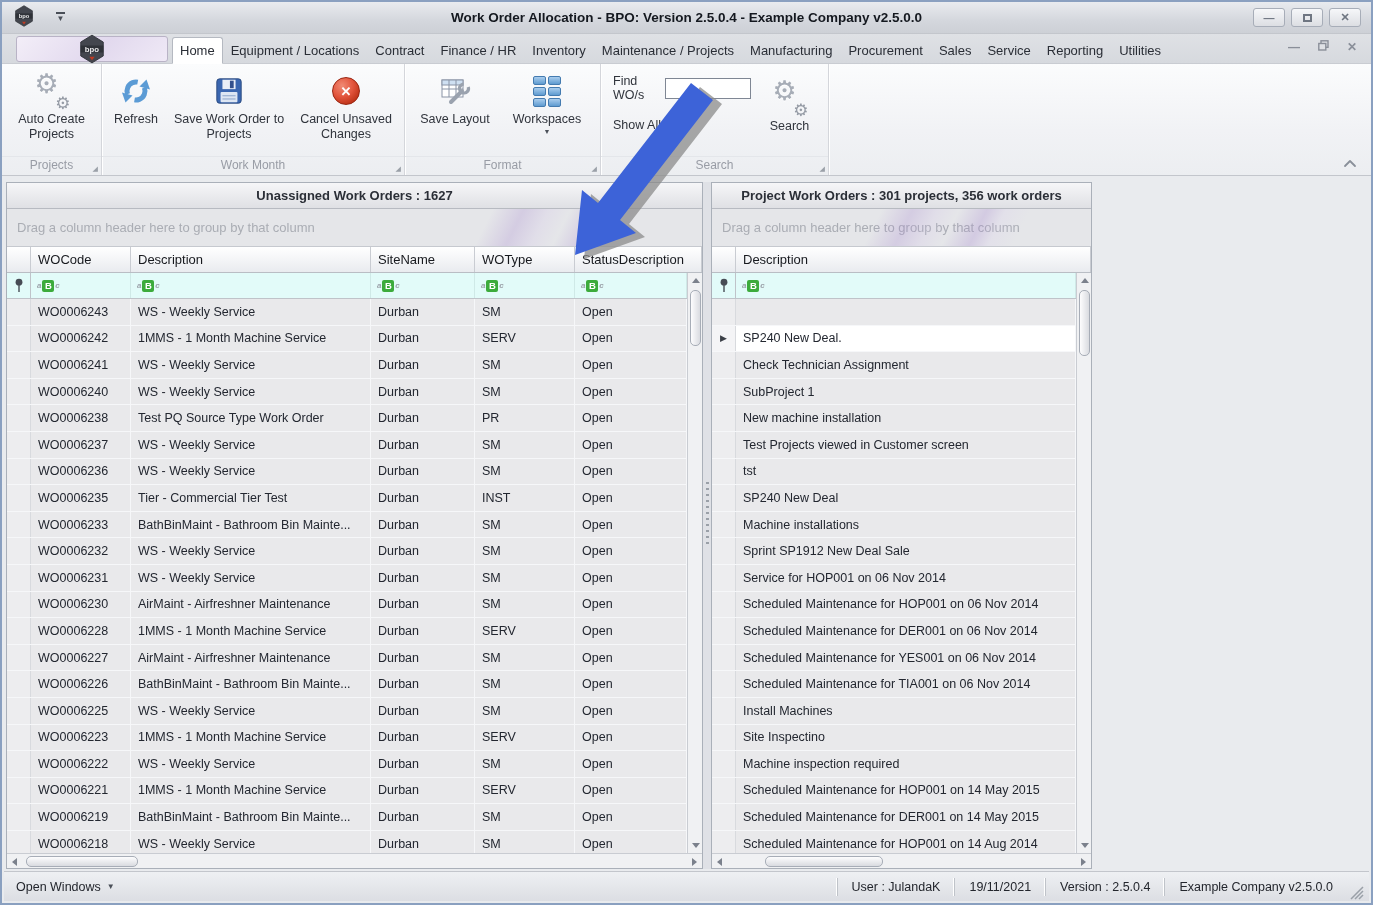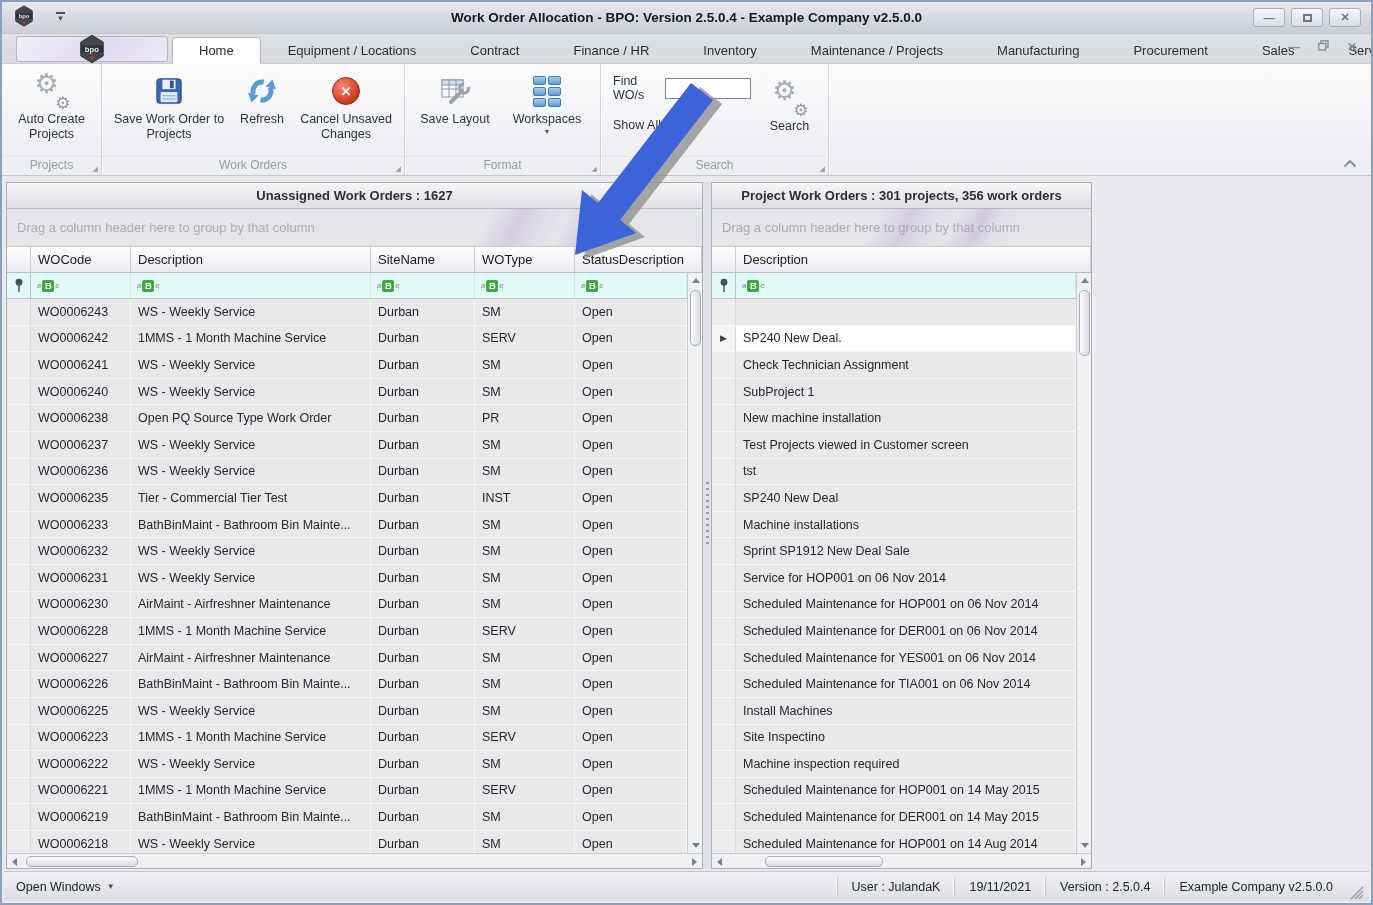--- a/index.html
+++ b/index.html
@@ -25,21 +25,21 @@
   .wbtn .maxbox { width:9px; height:8px; border:2px solid #6f7682; display:block; }
 
   
   .tabrow { height:30px; position:relative; display:flex; align-items:flex-end;
     background:linear-gradient(#dfe1e5,#d6d9de); border-bottom:1px solid #c9ccd2; }
   .appmenu-btn { position:absolute; left:14px; top:2px; width:152px; height:26px;
     border:1px solid #b9b3c6; border-radius:3px;
     background:linear-gradient(135deg,#f3eef8,#e2d9ee 55%,#efe9f6); display:flex;
     align-items:center; justify-content:center; overflow:visible; }
   .tabs { display:flex; margin-left:170px; height:26px; }
-  .tab { padding:0 26px; font-size:13px; color:#2a2e36; display:flex; align-items:center;
+  .tab { padding:0 7px; font-size:13px; color:#2a2e36; display:flex; align-items:center;
     border:1px solid transparent; white-space:nowrap; }
   .tab.active { background:#fff; border:1px solid #b5b9c1; border-bottom-color:#fff;
     border-radius:3px 3px 0 0; margin-bottom:-1px; height:27px; }
   .tabrow-winicons { position:absolute; right:14px; top:6px; display:flex; gap:18px;
     align-items:center; color:#8a8f99; font-size:12px; font-weight:bold; }
 
   
   .ribbon { position:relative; height:112px; display:flex;
     background:linear-gradient(#fbfcfd,#f1f2f5 60%,#eceef1); border-bottom:1px solid #c3c6cc; }
   .rgroup { display:flex; flex-direction:column; border-right:1px solid #d4d6db;
@@ -217,51 +217,51 @@
               </span>
             </span>
           <span class="lbl">Auto Create Projects</span>
         </div>
       </div>
       <div class="rgroup-label"><span>Projects</span><span class="launcher">◢</span></div>
     </div>
 
     <div class="rgroup" style="width:303px">
       <div class="rgroup-content">
+        <div class="rbtn" style="width:60px">
+          <span class="icn">
+            <svg width="30" height="30" viewBox="0 0 30 30">
+                <circle cx="15" cy="15" r="9" fill="none" stroke="#5b9bd5" stroke-width="5" stroke-dasharray="19 9.3" transform="rotate(-22 15 15)"></circle>
+                <polygon points="25.5,3.5 29,13.5 18.5,10.5" fill="#5b9bd5"></polygon>
+                <polygon points="4.5,26.5 1,16.5 11.5,19.5" fill="#5b9bd5"></polygon>
+              </svg>
+          </span>
+          <span class="lbl">Refresh</span>
+        </div>
         <div class="rbtn" style="width:126px">
           <span class="icn">
             <svg width="30" height="30" viewBox="0 0 32 32">
                 <rect x="3" y="3" width="26" height="26" rx="3" fill="#3a66b0" stroke="#29497e"></rect>
                 <rect x="9" y="4" width="14" height="10" fill="#e9eef7"></rect>
                 <rect x="17" y="5" width="4" height="8" fill="#33508c"></rect>
                 <rect x="7" y="17" width="18" height="11" rx="1" fill="#dde6f3"></rect>
                 <line x1="9" y1="21" x2="23" y2="21" stroke="#9fb4d4" stroke-width="1.4"></line>
                 <line x1="9" y1="24.5" x2="23" y2="24.5" stroke="#9fb4d4" stroke-width="1.4"></line>
               </svg>
           </span>
           <span class="lbl">Save Work Order to Projects</span>
         </div>
-        <div class="rbtn" style="width:60px">
-          <span class="icn">
-            <svg width="30" height="30" viewBox="0 0 30 30">
-                <circle cx="15" cy="15" r="9" fill="none" stroke="#5b9bd5" stroke-width="5" stroke-dasharray="19 9.3" transform="rotate(-22 15 15)"></circle>
-                <polygon points="25.5,3.5 29,13.5 18.5,10.5" fill="#5b9bd5"></polygon>
-                <polygon points="4.5,26.5 1,16.5 11.5,19.5" fill="#5b9bd5"></polygon>
-              </svg>
-          </span>
-          <span class="lbl">Refresh</span>
-        </div>
         <div class="rbtn" style="width:108px">
           <span class="icn">
               <span class="cancel-icn">✕</span>
             </span>
           <span class="lbl">Cancel Unsaved Changes</span>
         </div>
       </div>
-      <div class="rgroup-label"><span>Work Orders</span><span class="launcher">◢</span></div>
+      <div class="rgroup-label"><span>Work Month</span><span class="launcher">◢</span></div>
     </div>
 
     <div class="rgroup" style="width:196px">
       <div class="rgroup-content">
         <div class="rbtn" style="width:92px">
           <span class="icn">
             <svg width="32" height="32" viewBox="0 0 32 32">
                 <rect x="3" y="5" width="21" height="17" fill="#fff" stroke="#8a94a6"></rect>
                 <rect x="3" y="5" width="21" height="5" fill="#cfe0f2" stroke="#8a94a6"></rect>
                 <line x1="10" y1="5" x2="10" y2="22" stroke="#8a94a6"></line>
@@ -413,21 +413,21 @@
                   <div class="ind"></div>
                   <div class="cell" style="width: 100px;">WO0006240</div>
                   <div class="cell" style="width: 240px;">WS - Weekly Service</div>
                   <div class="cell" style="width: 104px;">Durban</div>
                   <div class="cell" style="width: 100px;">SM</div>
                   <div class="cell" style="flex: 1 1 0%;">Open</div>
                 </div>
                 <div class="grow">
                   <div class="ind"></div>
                   <div class="cell" style="width: 100px;">WO0006238</div>
-                  <div class="cell" style="width: 240px;">Open PQ Source Type Work Order</div>
+                  <div class="cell" style="width: 240px;">Test PQ Source Type Work Order</div>
                   <div class="cell" style="width: 104px;">Durban</div>
                   <div class="cell" style="width: 100px;">PR</div>
                   <div class="cell" style="flex: 1 1 0%;">Open</div>
                 </div>
                 <div class="grow">
                   <div class="ind"></div>
                   <div class="cell" style="width: 100px;">WO0006237</div>
                   <div class="cell" style="width: 240px;">WS - Weekly Service</div>
                   <div class="cell" style="width: 104px;">Durban</div>
                   <div class="cell" style="width: 100px;">SM</div>

